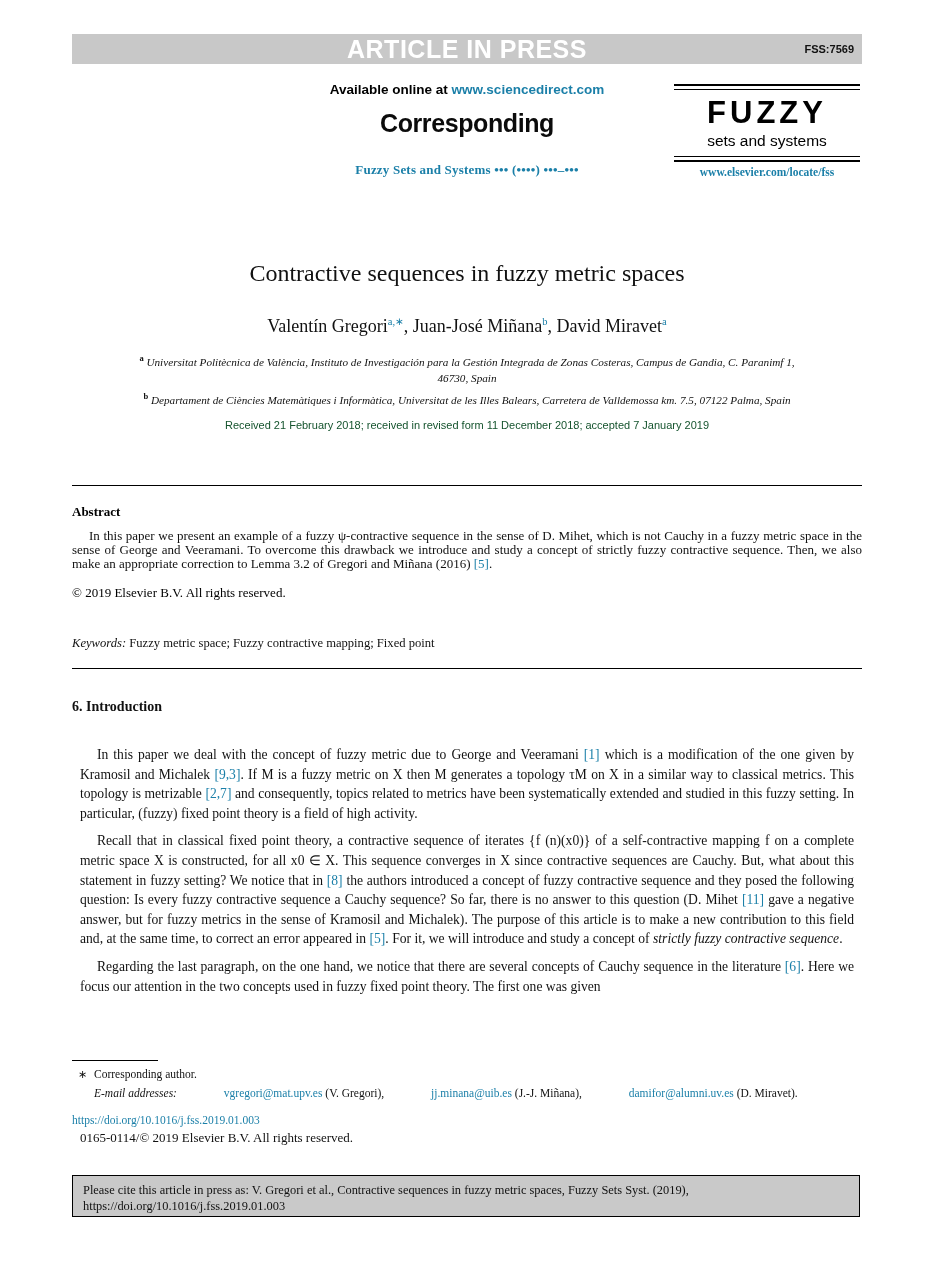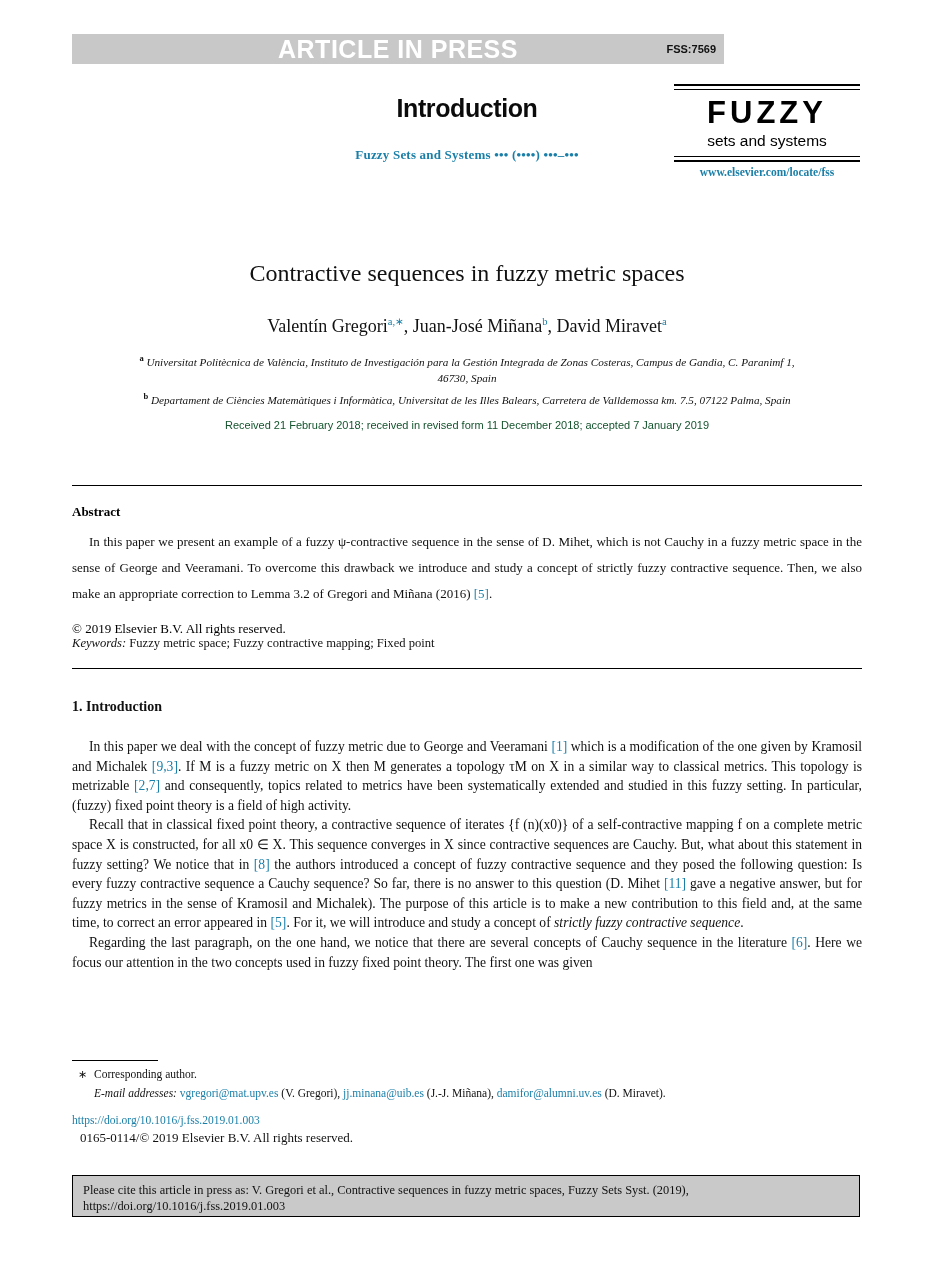--- a/index.html
+++ b/index.html
@@ -20,21 +20,21 @@
     width: 935px;
     height: 1266px;
     background: #fff;
   }
 
   
   .aip-banner {
     position: absolute;
     left: 72px;
     top: 34px;
-    width: 652px;
+    width: 790px;
     height: 30px;
     background: #c8c8c8;
   }
   .aip-text {
     position: absolute;
     left: 0;
     right: 0;
     top: 2px;
     text-align: center;
     font-family: "Liberation Sans", sans-serif;
@@ -219,21 +219,21 @@
   }
   .abstract-head {
     font-family: "Liberation Serif", serif;
     font-weight: bold;
     font-size: 13px;
     margin-bottom: 9px;
   }
   .abstract-body {
     font-family: "Liberation Serif", serif;
     font-size: 13px;
-    line-height: 26px;
+    line-height: 14px;
     text-align: justify;
     text-indent: 17px;
     color: #111;
   }
   .abstract-copy {
     font-family: "Liberation Serif", serif;
     font-size: 13px;
     line-height: 18.4px;
     margin-top: 13px;
   }
@@ -265,21 +265,21 @@
     left: 72px;
     top: 737px;
     width: 790px;
     font-family: "Liberation Serif", serif;
     font-size: 13.6px;
     line-height: 19.6px;
     text-align: justify;
     color: #111;
   }
   .body-text p {
-    margin: 0;
+    margin: 8px;
     text-indent: 17px;
   }
   .body-text i { font-style: italic; }
 
   
   .foot-rule {
     position: absolute;
     left: 72px;
     top: 1060px;
     width: 86px;
@@ -298,21 +298,21 @@
   }
   .footnote .star-mark {
     position: absolute;
     left: 6px;
     top: 0px;
     font-size: 11px;
   }
   .fn-line1 { margin-left: 22px; }
   .fn-line2 { margin-left: 22px; margin-top: 3px; }
   .fn-line2 i { font-style: italic; }
-  .mail { color: #1a7fa8; }
+  .mail { color: #1a7fa8; margin-left: 44px; }
 
   .doi-line {
     position: absolute;
     left: 72px;
     top: 1114px;
     font-family: "Liberation Serif", serif;
     font-size: 11.5px;
     color: #1a7fa8;
   }
   .issn-line {
@@ -350,21 +350,24 @@
 
   <div class="aip-banner">
     <div class="aip-text">ARTICLE IN PRESS</div>
     <div class="aip-code">FSS:7569</div>
   </div>
 
   <div class="masthead">
 
 
     <div class="sd-block">
-      <div class="sd-wordmark">Introduction</div>
+      <div class="avail-line">
+        <span>Available online at </span><span class="url">www.sciencedirect.com</span>
+      </div>
+      <div class="sd-wordmark">Corresponding</div>
       <div class="journal-ref">Fuzzy Sets and Systems ••• (••••) •••–•••</div>
     </div>
 
     <div class="fuzzy-logo">
       <div class="rule-double-top"></div>
       <div class="fuzzy-word">FUZZY</div>
       <div class="fuzzy-sub">sets and systems</div>
       <div class="rule-double-bottom"></div>
       <div class="fuzzy-url">www.elsevier.com/locate/fss</div>
     </div>
@@ -394,21 +397,21 @@
   <div class="abstract-block">
     <div class="abstract-head">Abstract</div>
     <div class="abstract-body"><span>In this paper we present an example of a fuzzy ψ-contractive sequence in the sense of D. Mihet, which is not Cauchy in a fuzzy metric space in the sense of George and Veeramani. To overcome this drawback we introduce and study a concept of strictly fuzzy contractive sequence. Then, we also make an appropriate correction to Lemma 3.2 of Gregori and Miñana (2016) </span><span class="ref">[5]</span><span>.</span></div>
     <div class="abstract-copy">© 2019 Elsevier B.V. All rights reserved.</div>
   </div>
 
   <div class="keywords"><i>Keywords:</i><span> Fuzzy metric space; Fuzzy contractive mapping; Fixed point</span></div>
 
   <div class="hrule" id="rule-keywords-bottom"></div>
 
-  <div class="section-head">1. Introduction</div>
+  <div class="section-head">6. Introduction</div>
 
   <div class="body-text">
     <p><span>In this paper we deal with the concept of fuzzy metric due to George and Veeramani </span><span class="ref">[1]</span><span> which is a modification of the one given by Kramosil and Michalek </span><span class="ref">[9,3]</span><span>. If M is a fuzzy metric on X then M generates a topology τM on X in a similar way to classical metrics. This topology is metrizable </span><span class="ref">[2,7]</span><span> and consequently, topics related to metrics have been systematically extended and studied in this fuzzy setting. In particular, (fuzzy) fixed point theory is a field of high activity.</span></p>
 
     <p><span>Recall that in classical fixed point theory, a contractive sequence of iterates {f (n)(x0)} of a self-contractive mapping f on a complete metric space X is constructed, for all x0 ∈ X. This sequence converges in X since contractive sequences are Cauchy. But, what about this statement in fuzzy setting? We notice that in </span><span class="ref">[8]</span><span> the authors introduced a concept of fuzzy contractive sequence and they posed the following question: Is every fuzzy contractive sequence a Cauchy sequence? So far, there is no answer to this question (D. Mihet </span><span class="ref">[11]</span><span> gave a negative answer, but for fuzzy metrics in the sense of Kramosil and Michalek). The purpose of this article is to make a new contribution to this field and, at the same time, to correct an error appeared in </span><span class="ref">[5]</span><span>. For it, we will introduce and study a concept of </span><i>strictly fuzzy contractive sequence</i><span>.</span></p>
 
     <p><span>Regarding the last paragraph, on the one hand, we notice that there are several concepts of Cauchy sequence in the literature </span><span class="ref">[6]</span><span>. Here we focus our attention in the two concepts used in fuzzy fixed point theory. The first one was given</span></p>
   </div>
 
   <div class="foot-rule"></div>

